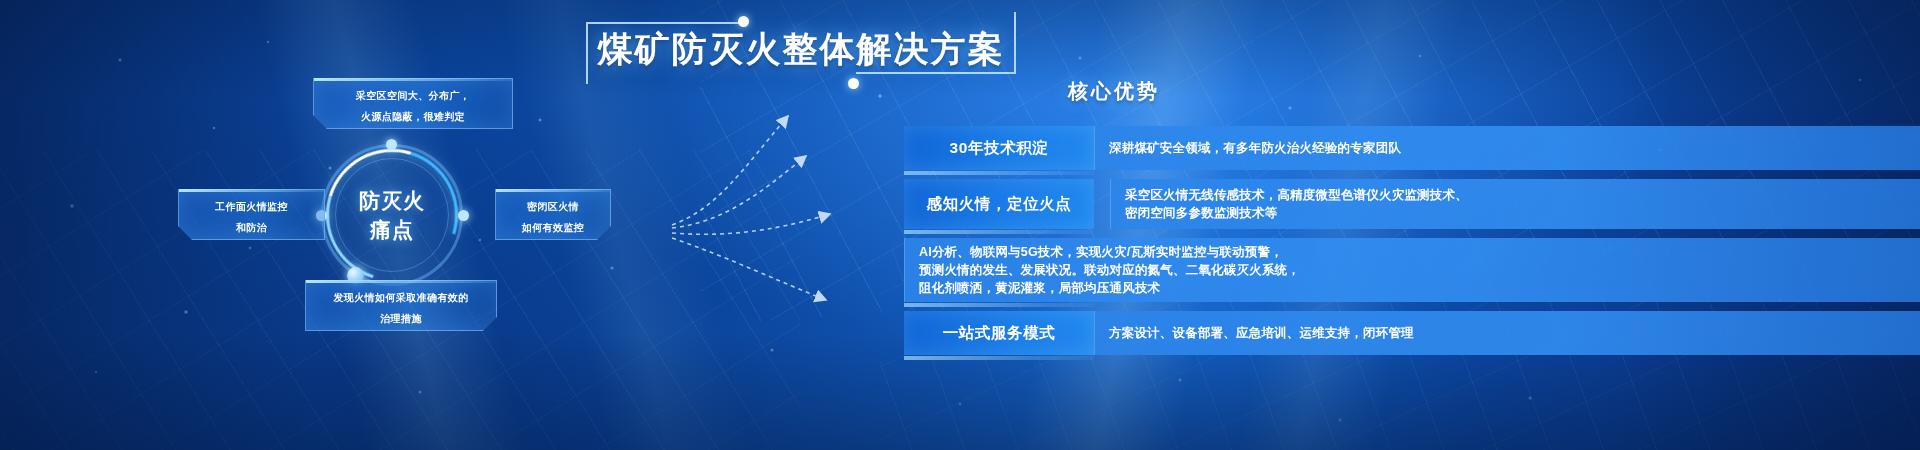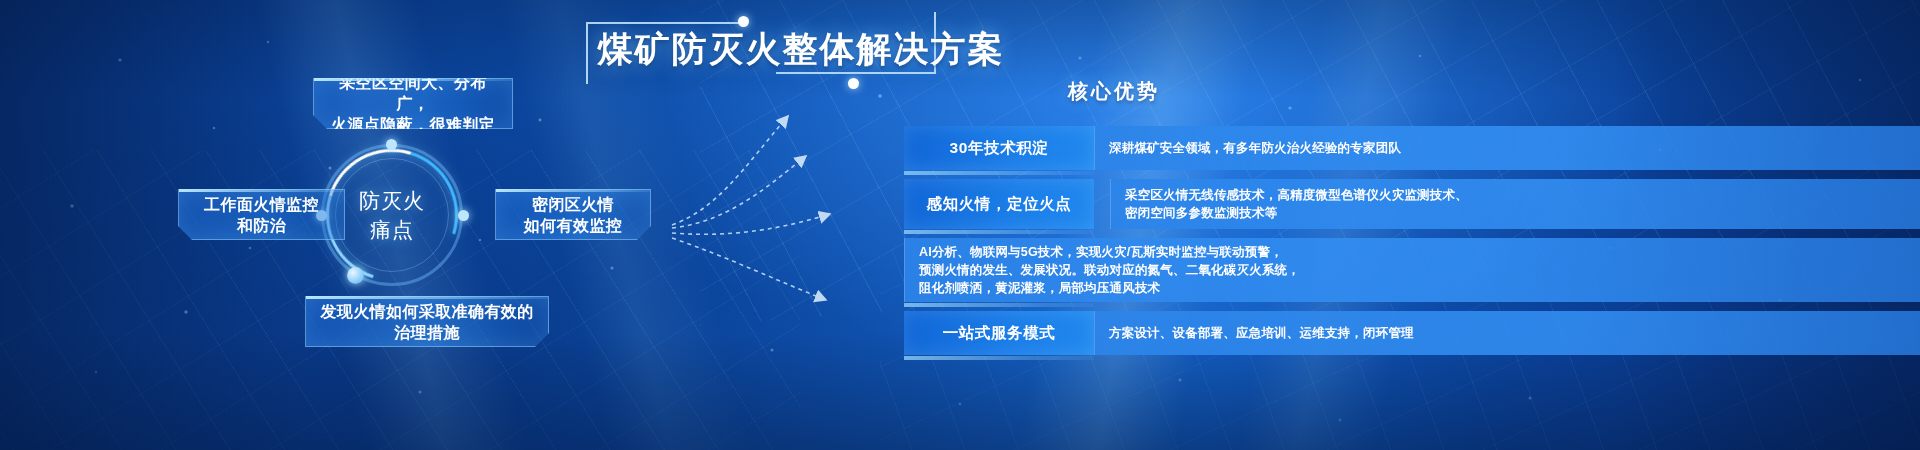--- a/index.html
+++ b/index.html
@@ -53,21 +53,21 @@
   }
   .vignette {
     background:
       linear-gradient(to right, rgba(3,24,66,.55) 0%, rgba(3,24,66,0) 16%, rgba(3,24,66,0) 84%, rgba(3,24,66,.5) 100%),
       linear-gradient(to bottom, rgba(3,24,66,.30) 0%, rgba(3,24,66,0) 22%, rgba(3,24,66,0) 74%, rgba(3,24,66,.45) 100%);
   }
   .sparkles { opacity:.9; }
 
   
   #headline-wrap {
-    position:absolute; left:586px; top:12px; width:350px; height:72px;
+    position:absolute; left:586px; top:12px; width:430px; height:72px;
   }
   #headline-wrap .bracket-tl {
     position:absolute; left:0; top:10px; width:160px; height:62px;
     border-left:2px solid rgba(205,235,255,.85);
     border-top:2px solid rgba(205,235,255,.85);
   }
   #headline-wrap .bracket-br {
     position:absolute; right:0; top:0; width:160px; height:62px;
     border-right:2px solid rgba(205,235,255,.85);
     border-bottom:2px solid rgba(205,235,255,.85);
@@ -108,58 +108,58 @@
     transform:rotate(-28deg);
     filter:drop-shadow(0 0 6px rgba(120,210,255,.8));
   }
   #hub .ring-inner {
     position:absolute; inset:14px; border-radius:50%;
     border:1px solid rgba(150,210,255,.30);
   }
   #hub .hub-label {
     position:absolute; inset:0; display:flex; flex-direction:column;
     align-items:center; justify-content:center;
-    font-size:21px; font-weight:normal; color:#ffffff; line-height:29px;
+    font-size:21px; font-weight:bold; color:#ffffff; line-height:29px;
     letter-spacing:1px;
     text-shadow:0 0 12px rgba(110,195,255,.75);
   }
   #hub .node {
     position:absolute; width:11px; height:11px; border-radius:50%;
     background:#bfe6ff; box-shadow:0 0 9px rgba(160,225,255,.95);
   }
   #hub .node.top   { left:65px;  top:-5px; }
   #hub .node.left  { left:-5px;  top:66px; }
   #hub .node.right { left:137px; top:66px; }
   #hub .node.bot   { left:26px;  top:123px; width:17px; height:17px;
                      background:radial-gradient(circle at 35% 32%,#eaf8ff,#4fb0f5); }
 
   
   .chip {
     position:absolute;
-    color:#ffffff; font-weight:bold; font-size:16px; line-height:21px;
+    color:#ffffff; font-weight:bold; font-size:10px; line-height:21px;
     text-align:center; letter-spacing:.4px;
-    display:flex; align-items:center; justify-content:center;
+    display:flex; justify-content:center;
     background:linear-gradient(100deg, rgba(26,96,196,.72) 0%, rgba(38,126,226,.56) 55%, rgba(26,96,196,.30) 100%);
     border:1px solid rgba(150,210,255,.55);
     box-shadow:inset 0 0 22px rgba(90,180,255,.25);
     padding:6px 10px;
   }
   .chip::before {
     content:""; position:absolute; left:0; top:-1px; height:3px; width:100%;
     background:linear-gradient(90deg, rgba(190,235,255,.95), rgba(120,200,255,.15));
   }
   .chip .chip-txt { display:block; }
 
   #chip-top    { left:313px; top:78px;  width:200px; height:51px;
                  clip-path:polygon(0 0,100% 0,100% 100%,14px 100%,0 calc(100% - 14px)); }
-  #chip-left   { left:178px; top:189px; width:167px; height:51px;
+  #chip-left   { left:178px; top:189px; width:147px; height:51px;
                  clip-path:polygon(0 0,100% 0,100% 100%,14px 100%,0 calc(100% - 14px)); }
-  #chip-right  { left:495px; top:189px; width:156px; height:51px;
+  #chip-right  { left:495px; top:189px; width:116px; height:51px;
                  clip-path:polygon(0 0,100% 0,100% calc(100% - 14px),calc(100% - 14px) 100%,0 100%); }
-  #chip-bottom { left:305px; top:296px; width:244px; height:51px;
+  #chip-bottom { left:305px; top:280px; width:192px; height:51px;
                  clip-path:polygon(0 0,100% 0,100% calc(100% - 14px),calc(100% - 14px) 100%,0 100%); }
 
   
   #arrows { position:absolute; left:0; top:0; width:1920px; height:450px; pointer-events:none; }
 
   
   #advantages { position:absolute; left:880px; top:126px; width:1060px;padding-left:24px; }
   .adv-row { position:relative; display:flex; margin-bottom:9px; }
   .adv-row .adv-title {
     width:190px; flex:0 0 190px;

